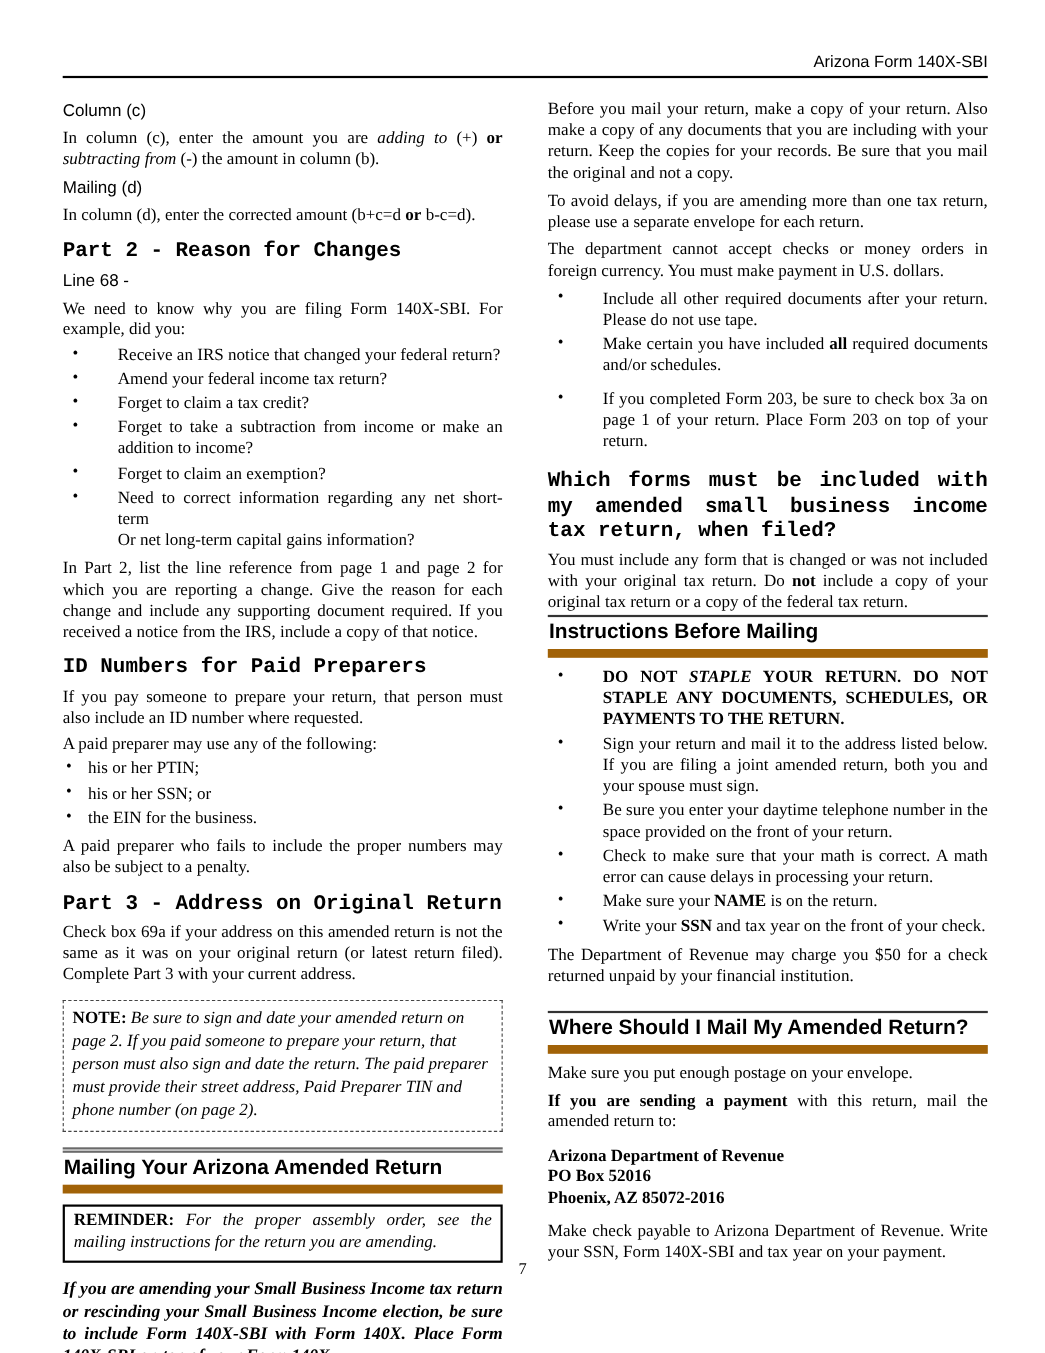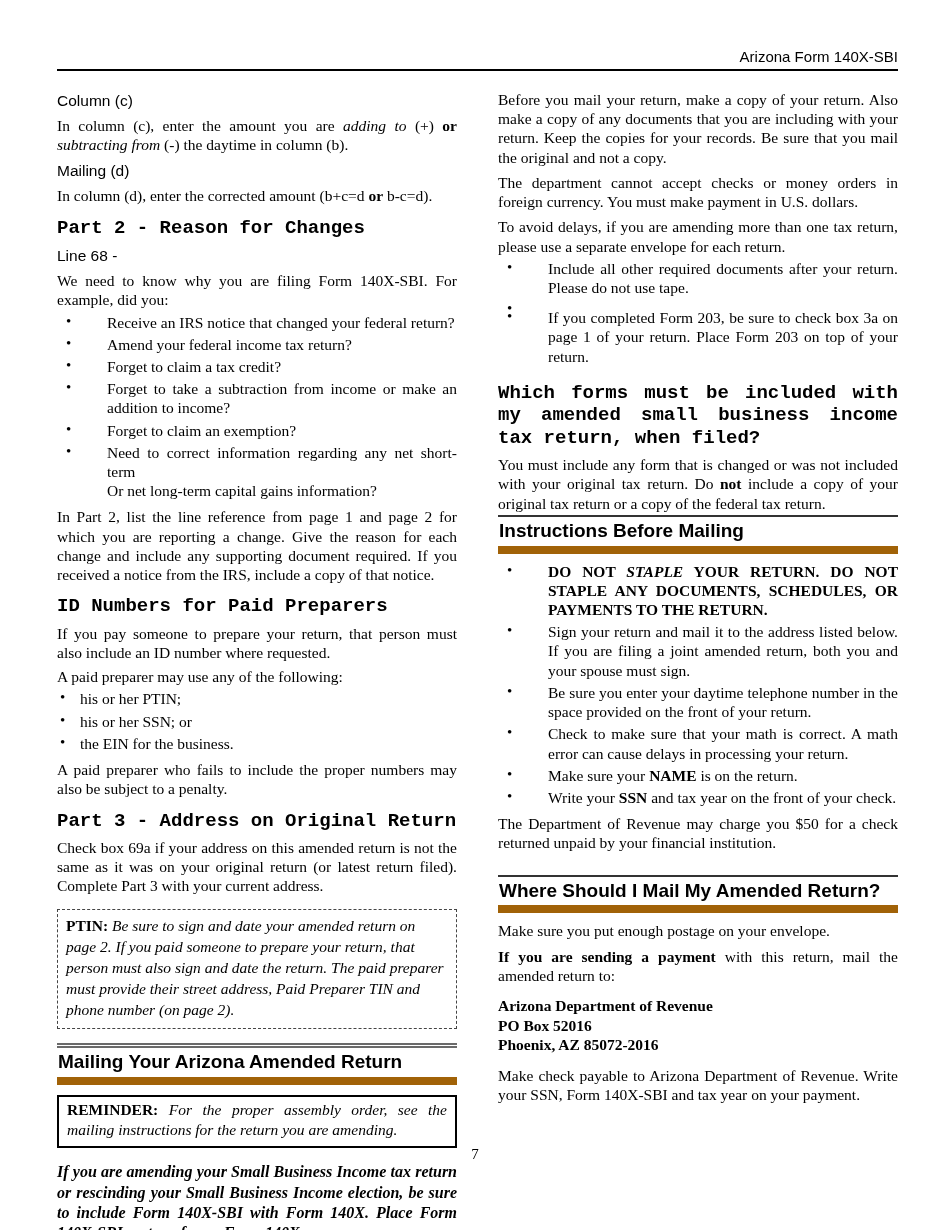--- a/index.html
+++ b/index.html
@@ -74,21 +74,21 @@
 
 <div class="page">
   <div class="header">
     <div class="header-title">Arizona Form 140X-SBI</div>
     <div class="header-rule"></div>
   </div>
 
   <div class="columns">
     <div class="col">
         <div class="h3"><span>Column (c)</span></div>
-        <p class="para"><span>In column (c), enter the amount you are </span><span class="i">adding to</span><span> (+) </span><span class="b">or</span><span> </span><span class="i">subtracting from</span><span> (-) the daytime in column (b).</span></p>
+        <p class="para"><span>In column (c), enter the amount you are </span><span class="i">adding to</span><span> (+) </span><span class="b">or</span><span> </span><span class="i">subtracting from</span><span> (-) the amount in column (b).</span></p>
         <div class="h3"><span>Mailing (d)</span></div>
         <p class="para"><span>In column (d), enter the corrected amount (b+c=d </span><span class="b">or</span><span> b-c=d).</span></p>
         <div class="h2"><span>Part 2 - Reason for Changes</span></div>
         <div class="h3"><span>Line 68 -</span></div>
         <p class="para tight-bottom"><span>We need to know why you are filing Form 140X-SBI.  For example, did you:</span></p>
         <ul class="bullets wide">
           <li><span class="dot">•</span><span><span>Receive an IRS notice that changed your federal return?</span></span></li>
           <li><span class="dot">•</span><span><span>Amend your federal income tax return?</span></span></li>
           <li><span class="dot">•</span><span><span>Forget to claim a tax credit?</span></span></li>
           <li><span class="dot">•</span><span><span>Forget to take a subtraction from income or make an addition to income?</span></span></li>
@@ -100,32 +100,32 @@
         <p class="para tight-bottom"><span>If you pay someone to prepare your return, that person must also include an ID number where requested.</span></p>
         <p class="para tight-top tight-bottom"><span>A paid preparer may use any of the following:</span></p>
         <ul class="bullets narrow">
           <li><span class="dot">•</span><span><span>his or her PTIN;</span></span></li>
           <li><span class="dot">•</span><span><span>his or her SSN; or</span></span></li>
           <li><span class="dot">•</span><span><span>the EIN for the business.</span></span></li>
         </ul>
         <p class="para"><span>A paid preparer who fails to include the proper numbers may also be subject to a penalty.</span></p>
         <div class="h2"><span>Part 3 - Address on Original Return</span></div>
         <p class="para"><span>Check box 69a if your address on this amended return is not the same as it was on your original return (or latest return filed).  Complete Part 3 with your current address.</span></p>
-        <div class="note-box"><span class="b">PTIN:</span><span>  </span><span class="i">Be sure to sign and date your amended return on page 2.  If you paid someone to prepare your return, that person must also sign and date the return.  The paid preparer must provide their street address, Paid Preparer TIN and phone number (on page 2).</span></div>
+        <div class="note-box"><span class="b">NOTE:</span><span>  </span><span class="i">Be sure to sign and date your amended return on page 2.  If you paid someone to prepare your return, that person must also sign and date the return.  The paid preparer must provide their street address, Paid Preparer TIN and phone number (on page 2).</span></div>
         <div class="boxed-heading double-top" style="margin-top: 14px;"><span>Mailing Your Arizona Amended Return</span></div>
         <div class="reminder-box"><span class="b">REMINDER:</span><span>   </span><span class="i">For the proper assembly order, see the mailing instructions for the return you are amending.</span></div>
         <p class="para bold-italic" style="margin-top: 14px;"><span>If you are amending your Small Business Income tax return or rescinding your Small Business Income election, be sure to include Form 140X-SBI with Form 140X.  Place Form 140X-SBI on top of your Form 140X.</span></p>
       </div>
     <div class="col">
         <p class="para"><span>Before you mail your return, make a copy of your return.  Also make a copy of any documents that you are including with your return.  Keep the copies for your records.  Be sure that you mail the original and not a copy.</span></p>
+        <p class="para tight-bottom"><span>To avoid delays, if you are amending more than one tax return, please use a separate envelope for each return.</span></p>
         <p class="para"><span>The department cannot accept checks or money orders in foreign currency.  You must make payment in U.S. dollars.</span></p>
-        <p class="para tight-bottom"><span>To avoid delays, if you are amending more than one tax return, please use a separate envelope for each return.</span></p>
         <ul class="bullets wide">
           <li><span class="dot">•</span><span><span>Include all other required documents after your return.  Please do not use tape.</span></span></li>
-          <li><span class="dot">•</span></li>
+          <li><span class="dot">•</span><span><span>Make certain you have included </span><span class="b">all</span><span> required documents and/or schedules.</span></span></li>
           <li style="margin-top: 11px;"><span class="dot">•</span><span><span>If you completed Form 203, be sure to check box 3a on page 1 of your return.  Place Form 203 on top of your return.</span></span></li>
         </ul>
         <div class="h2 justify" style="margin-top: 16px;"><span>Which forms must be included with my amended small business income tax return, when filed?</span></div>
         <p class="para tight-bottom"><span>You must include any form that is changed or was not included with your original tax return.  Do </span><span class="b">not</span><span> include a copy of your original tax return or a copy of the federal tax return.</span></p>
         <div class="boxed-heading" style="margin-top: 2px;"><span>Instructions Before Mailing</span></div>
         <ul class="bullets wide">
           <li><span class="dot">•</span><span><span class="b">DO NOT </span><span class="b i">STAPLE</span><span class="b"> YOUR RETURN.  DO NOT STAPLE ANY DOCUMENTS, SCHEDULES, OR PAYMENTS TO THE RETURN.</span></span></li>
           <li><span class="dot">•</span><span><span>Sign your return and mail it to the address listed below.  If you are filing a joint amended return, both you and your spouse must sign.</span></span></li>
           <li><span class="dot">•</span><span><span>Be sure you enter your daytime telephone number in the space provided on the front of your return.</span></span></li>
           <li><span class="dot">•</span><span><span>Check to make sure that your math is correct.  A math error can cause delays in processing your return.</span></span></li>

